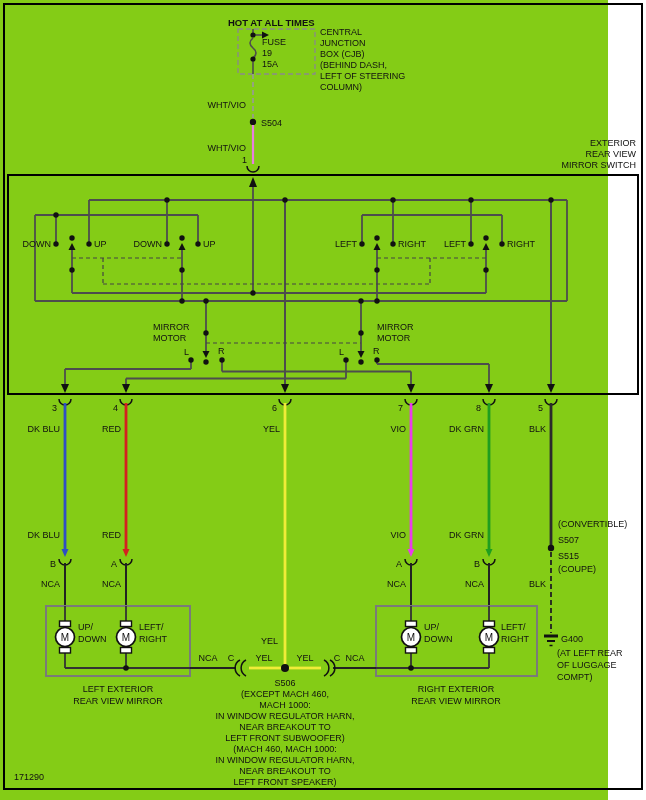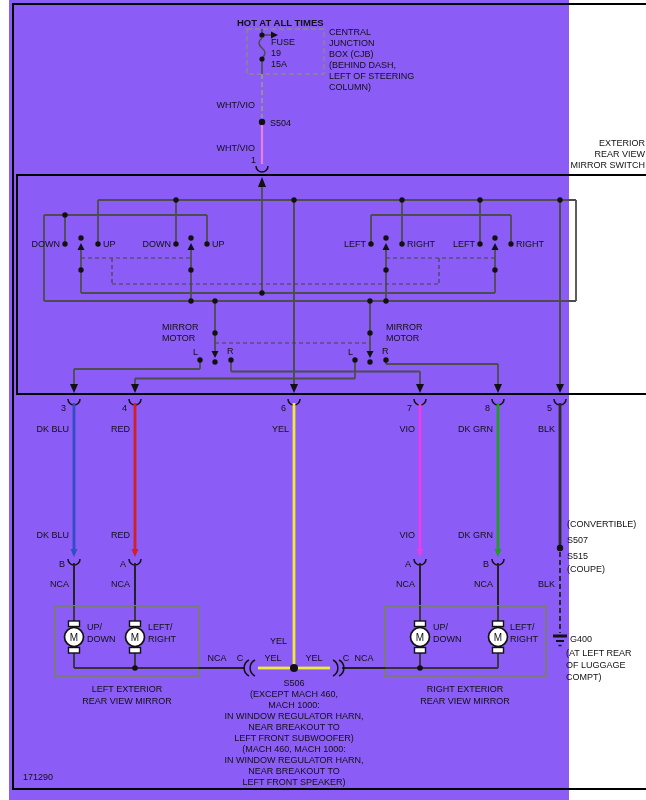--- a/index.html
+++ b/index.html
@@ -1,16 +1,16 @@
 <!DOCTYPE html>
 <html><head>
 <meta charset="utf-8">
 <style>
   html,body{margin:0;padding:0;background:#fff;}
-  .stage{width:560px;height:800px;position:relative;background:#8b5cf6;margin-left:9px;}
+  .stage{width:608px;height:800px;position:relative;background:#84cc16;}
   text{font:9px "Liberation Sans", sans-serif;fill:#111;}
   .bold{font-weight:bold;font-size:9.5px;}
   .mot{font:10px "Liberation Sans", sans-serif;fill:#111;}
   .wire{fill:none;}
 </style>
 </head>
 <body>
 
 <div class="stage">
 <svg width="646" height="800" viewBox="0 0 646 800">

